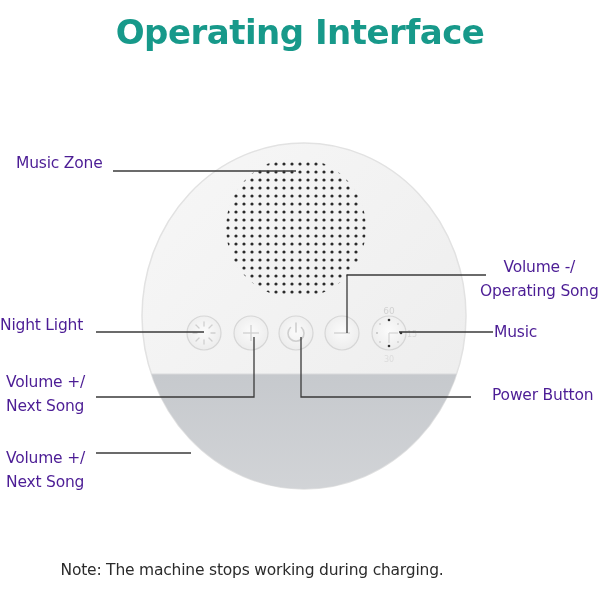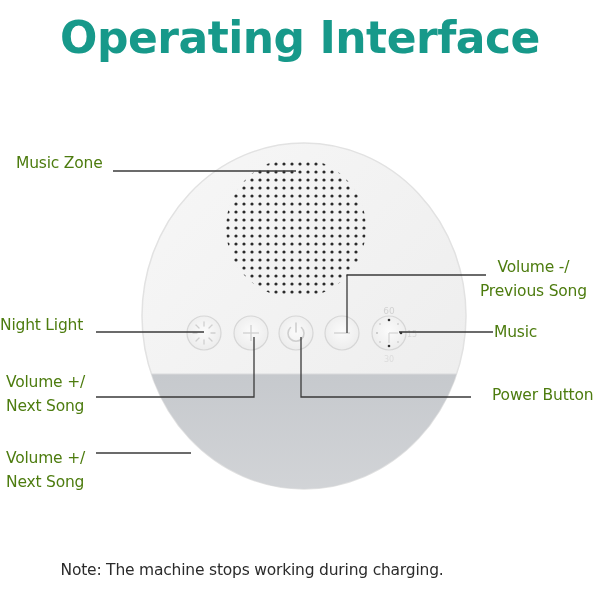--- a/index.html
+++ b/index.html
@@ -1,18 +1,18 @@
 <!DOCTYPE html>
 <html><head>
   <meta charset="utf-8">
   <style>
     html, body { margin:0; padding:0; background:#ffffff; }
     body { width:600px; height:600px; position:relative; overflow:hidden; font-family:"DejaVu Sans", sans-serif; }
-    .title { position:absolute; left:0; top:12px; width:600px; text-align:center; font-family:"DejaVu Sans", sans-serif; font-weight:bold; font-size:44px; letter-spacing:-0.5px; color:#17998a; }
-    .lbl { position:absolute; font-family:"DejaVu Sans", sans-serif; font-size:15.5px; color:#4d7c0f; line-height:24px; white-space:nowrap; letter-spacing:-0.2px; }
+    .title { position:absolute; left:0; top:12px; width:600px; text-align:center; font-family:"DejaVu Sans", sans-serif; font-weight:bold; font-size:34px; letter-spacing:-0.5px; color:#17998a; }
+    .lbl { position:absolute; font-family:"DejaVu Sans", sans-serif; font-size:15.5px; color:#4c1d95; line-height:24px; white-space:nowrap; letter-spacing:-0.2px; }
     .note { position:absolute; left:0; top:561px; width:504px; text-align:center; font-size:15.5px; color:#2b2b2b; font-family:"DejaVu Sans", sans-serif; letter-spacing:-0.2px; }
     svg.stage { position:absolute; left:0; top:0; }
   </style>
 </head>
 <body>
 
 <div class="title">Operating Interface</div>
 
 <svg class="stage" width="600" height="600" viewBox="0 0 600 600">
   <defs>
@@ -119,18 +119,18 @@
 <div class="lbl" style="left:6px; top:370px;">
   <div>Volume +/</div>
   <div>Next Song</div>
 </div>
 <div class="lbl" style="left:6px; top:446px;">
   <div>Volume +/</div>
   <div>Next Song</div>
 </div>
 <div class="lbl" style="left:480px; top:255px; text-align:center;">
   <div>Volume -/</div>
-  <div>Previous Song</div>
+  <div>Operating Song</div>
 </div>
 <div class="lbl" style="left:494px; top:320px;">Music</div>
 <div class="lbl" style="left:492px; top:383px;">Power Button</div>
 
 <div class="note">Note: The machine stops working during charging.</div>
 
 </body></html>

